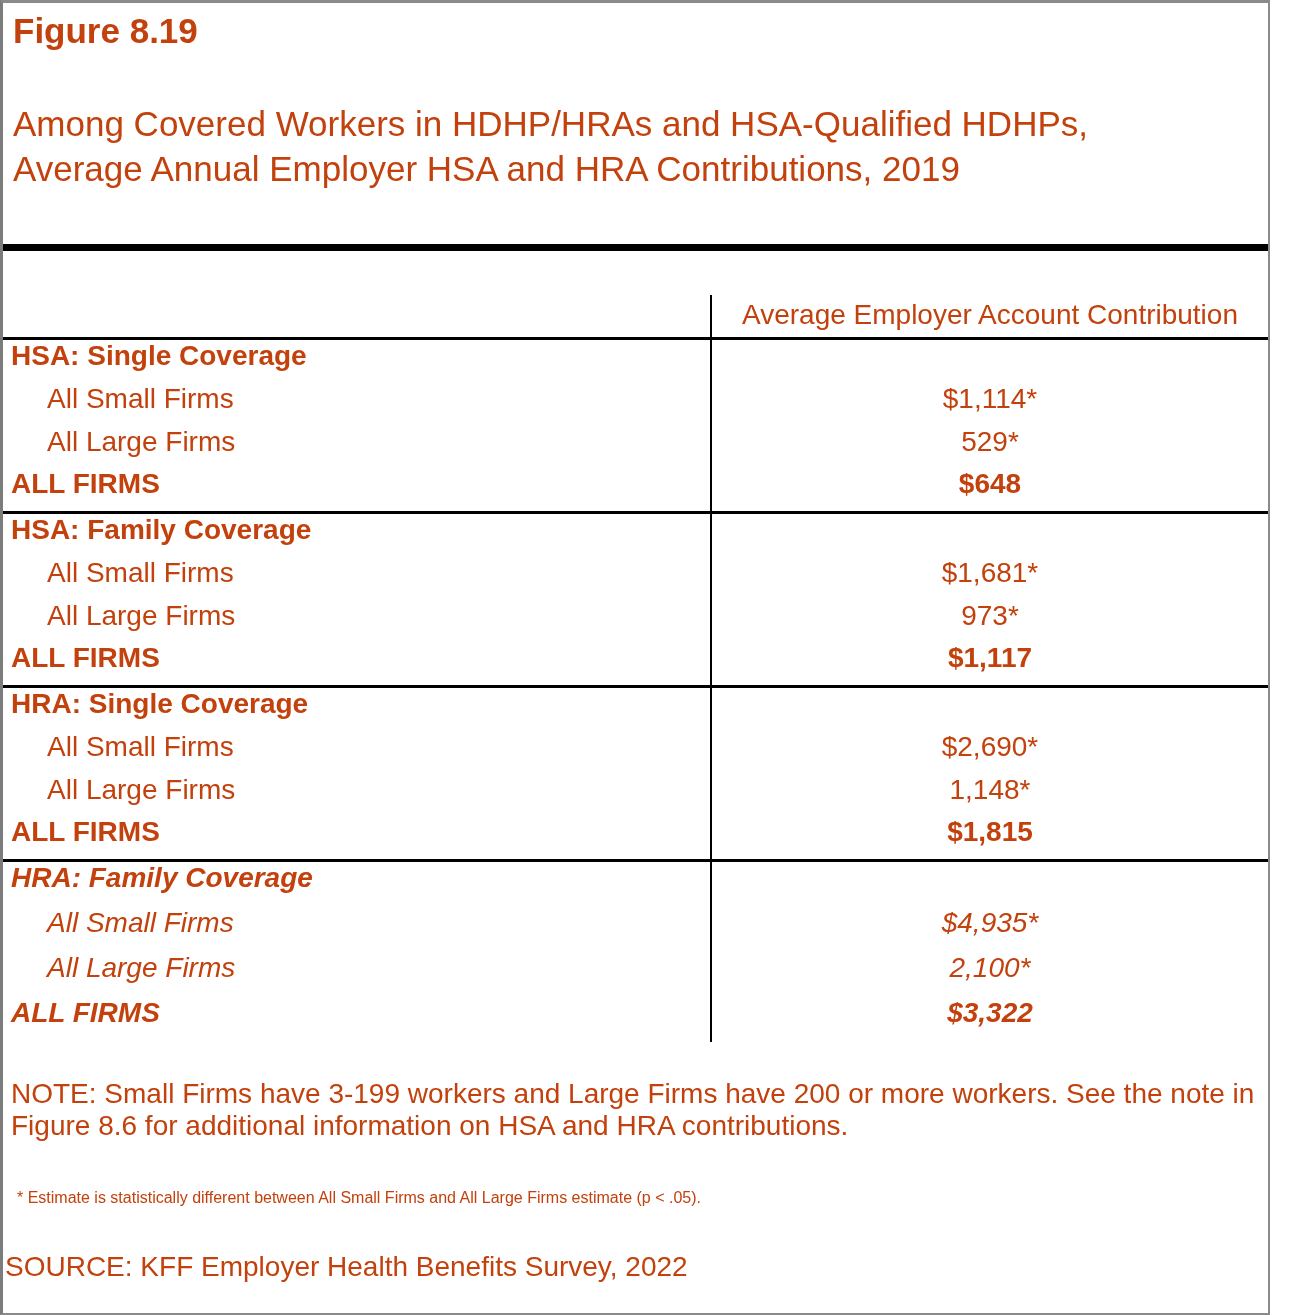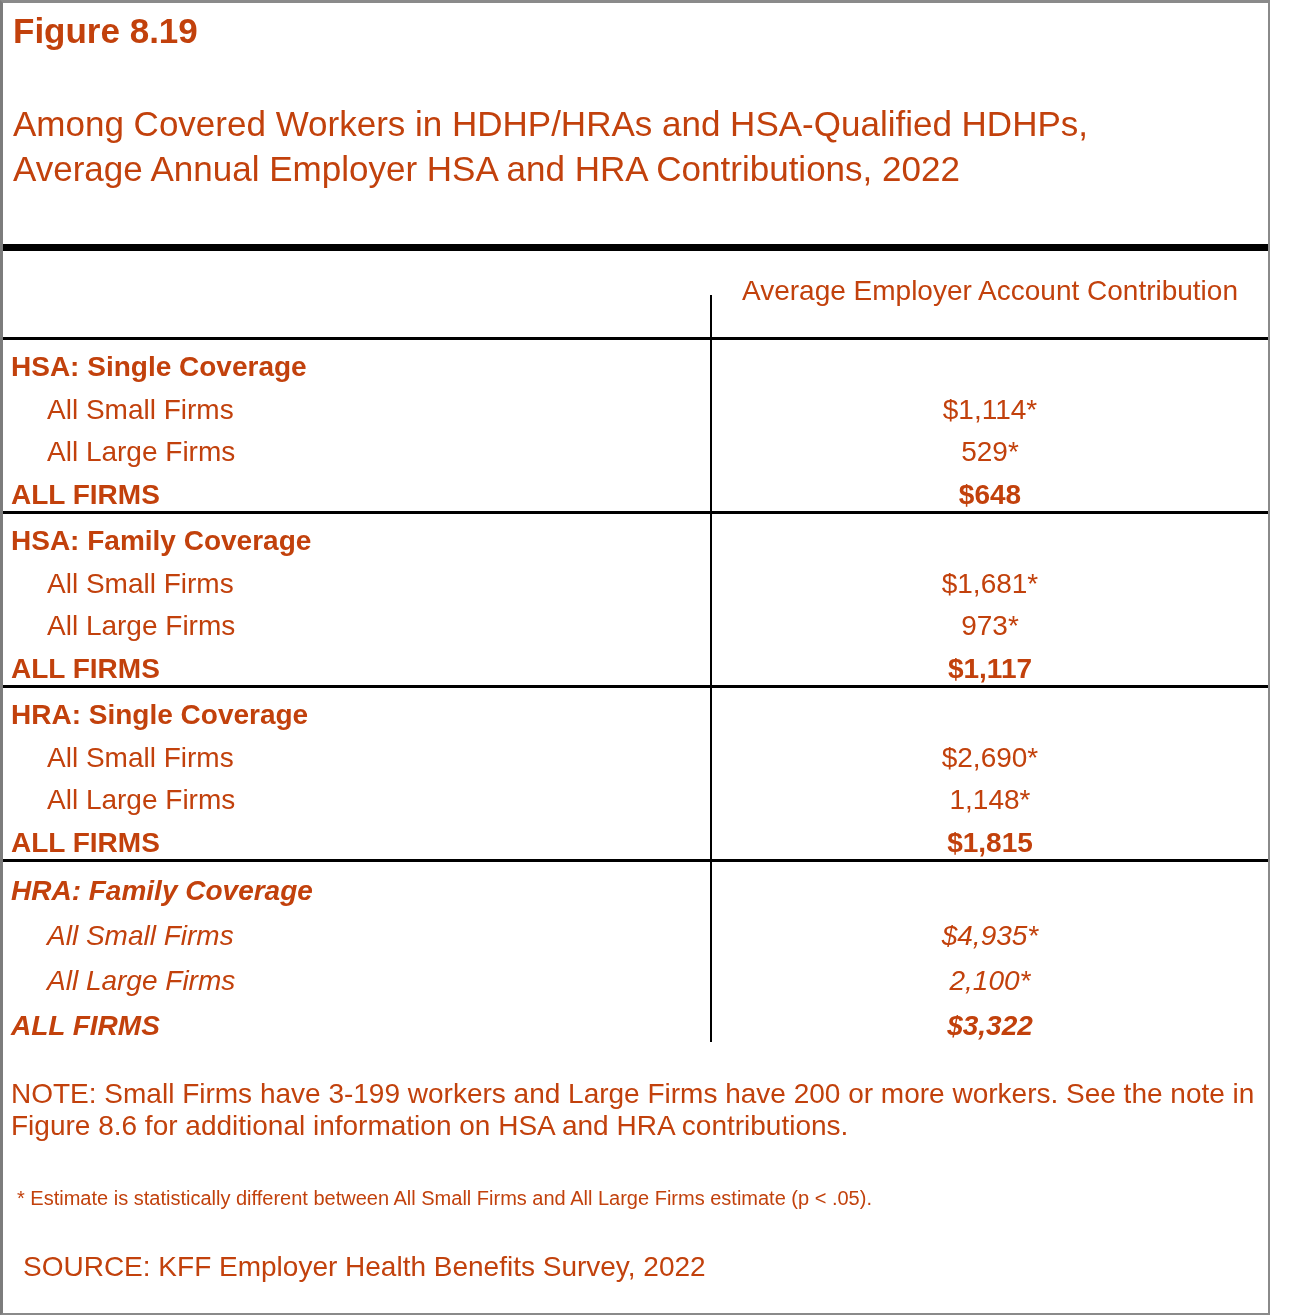--- a/index.html
+++ b/index.html
@@ -30,39 +30,39 @@
     line-height: 45px;
   }
   .thick-rule {
     margin-top: 53px;
     height: 7px;
     background: #000000;
   }
   .header-row {
     display: flex;
     height: 86px;
-    align-items: center;
+    align-items: flex-end;
   }
   .cell-left {
     width: 709px;
     box-sizing: border-box;
     padding-left: 8px;
   }
   .cell-right {
     flex: 1;
     text-align: center;
   }
   .header-row .cell-right {
     padding-bottom: 6px;
     font-size: 28px;
   }
   .hline { height: 3px; background: #000000; }
   .trow {
     display: flex;
-    align-items: flex-end;
+    align-items: flex-start;
     height: 42.75px;
     font-size: 28px;
   }
   .section.last .trow { height: 45px; font-style: italic; }
   .section-header { font-weight: bold; }
   .indent { padding-left: 44px; }
   .bold-row { font-weight: bold; }
   .vdivider {
     position: absolute;
     left: 707px;
@@ -74,42 +74,42 @@
   .note {
     margin: 36px 0 0 0;
     padding-left: 8px;
     font-size: 28px;
     line-height: 32px;
     max-width: 1276px;
   }
   .asterisk-note {
     margin: 40px 0 0 0;
     padding-left: 14px;
-    font-size: 20px;
+    font-size: 16px;
     line-height: 32px;
     white-space: nowrap;
   }
   .source {
     margin: 37px 16px 0 0;
-    padding-left: 20px;
+    padding-left: 2px;
     font-size: 28px;
     line-height: 32px;
     white-space: nowrap;
   }
 </style>
 </head>
 <body>
 
 <div class="frame">
 
   <div class="figure-label">Figure 8.19</div>
 
   <div class="main-title">
     <div>Among Covered Workers in HDHP/HRAs and HSA-Qualified HDHPs,</div>
-    <div>Average Annual Employer HSA and HRA Contributions, 2022</div>
+    <div>Average Annual Employer HSA and HRA Contributions, 2019</div>
   </div>
 
   <div class="thick-rule"></div>
 
   <div class="table-area">
 
     <div class="header-row">
       <div class="cell-left"></div>
       <div class="cell-right">Average Employer Account Contribution</div>
     </div>

